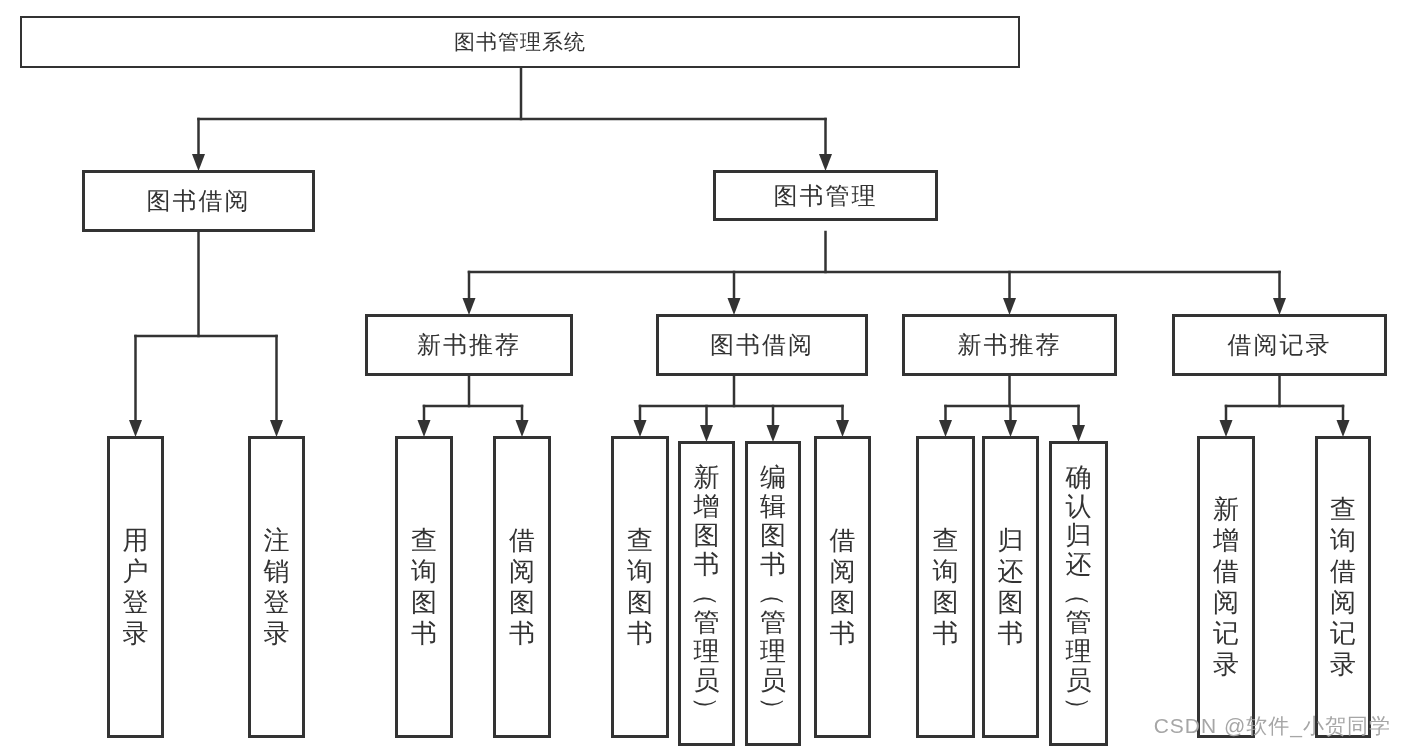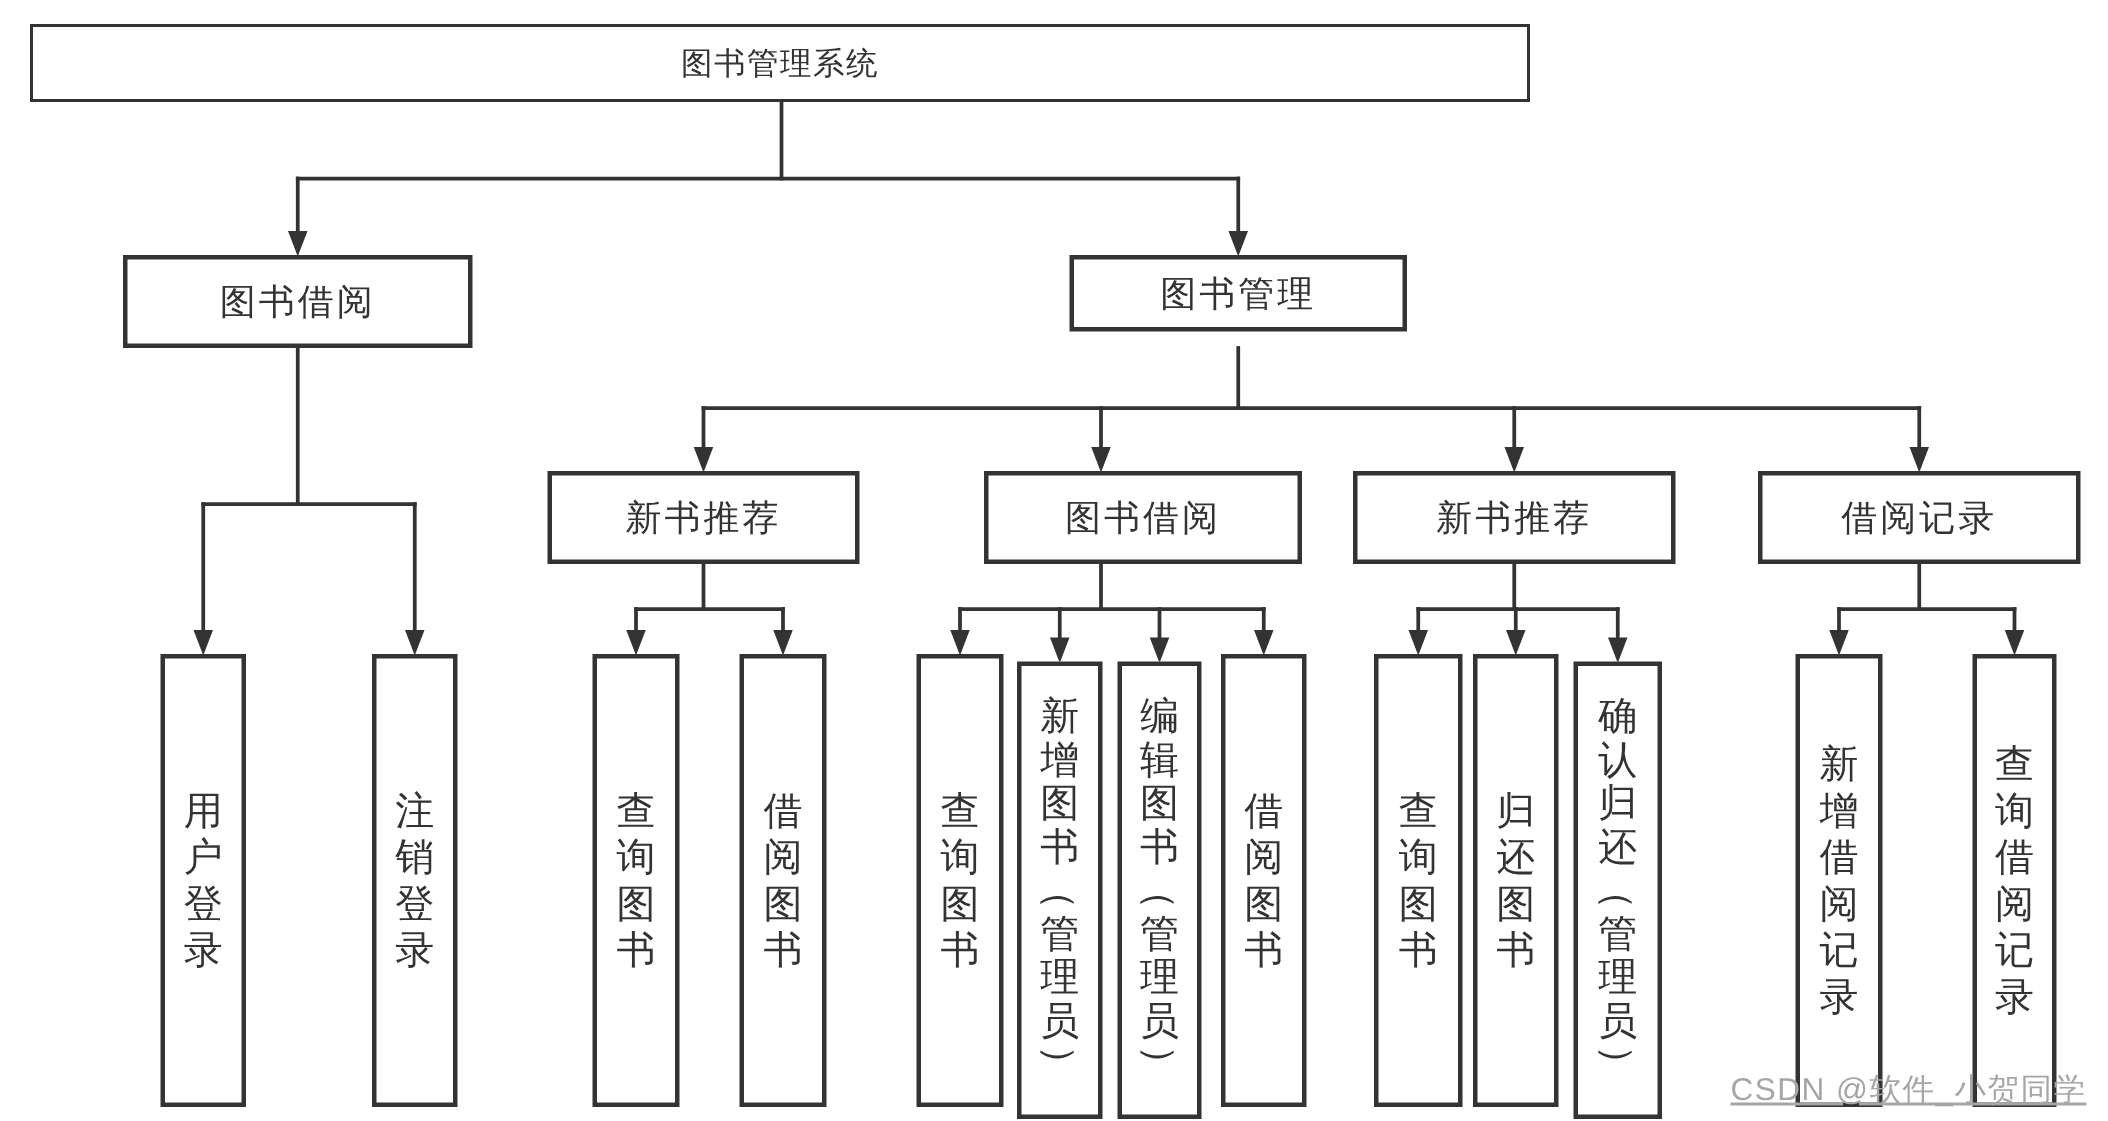--- a/index.html
+++ b/index.html
@@ -50,21 +50,20 @@
   .node.leaf span.rot{transform:rotate(90deg);}
   .watermark{
     position:absolute;
     top:712px;right:14px;
     z-index:5;
     font-size:21px;
     letter-spacing:1px;
     color:var(--wm);
     font-family:"Liberation Sans","DejaVu Sans",sans-serif;
     white-space:nowrap;
-    text-decoration:underline;
   }
 </style>
 </head>
 <body>
 
 <div class="stage">
 
   <svg class="connectors" width="1405" height="747" viewBox="0 0 1405 747" xmlns="http://www.w3.org/2000/svg">
       <line x1="521" y1="68" x2="521" y2="119" stroke="#333333" stroke-width="2.5" stroke-linecap="square"></line>
       <line x1="198.5" y1="119" x2="825.5" y2="119" stroke="#333333" stroke-width="2.5" stroke-linecap="square"></line>

